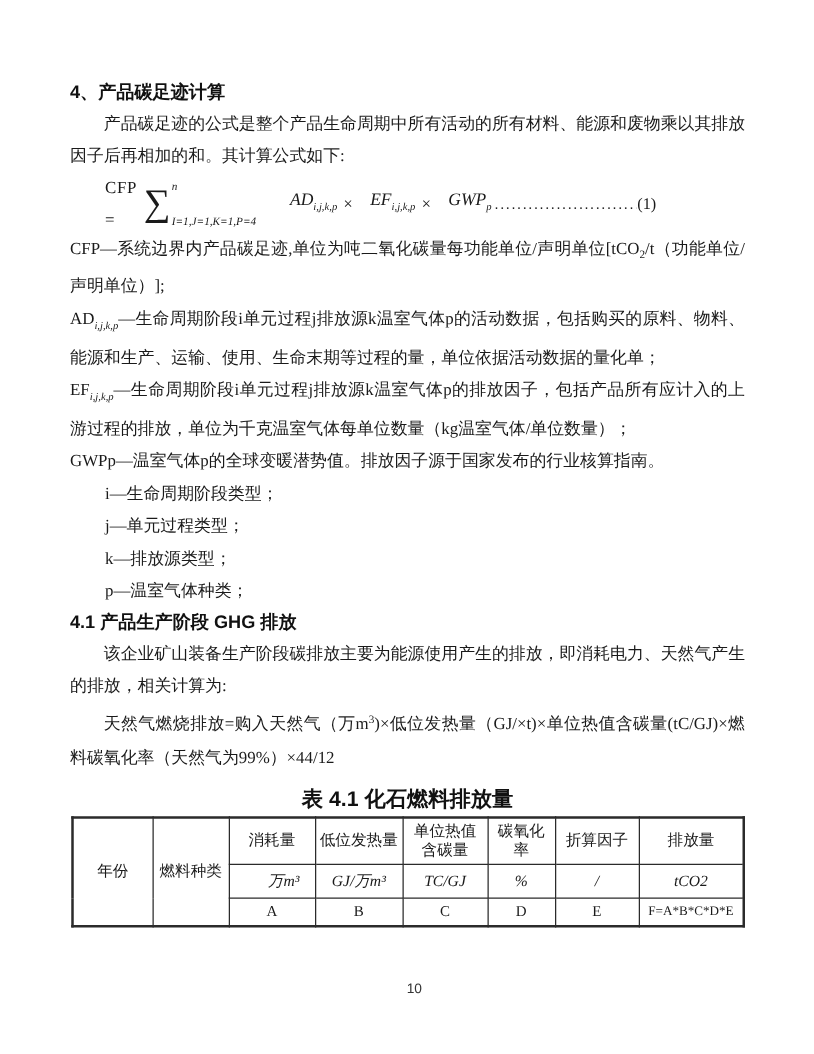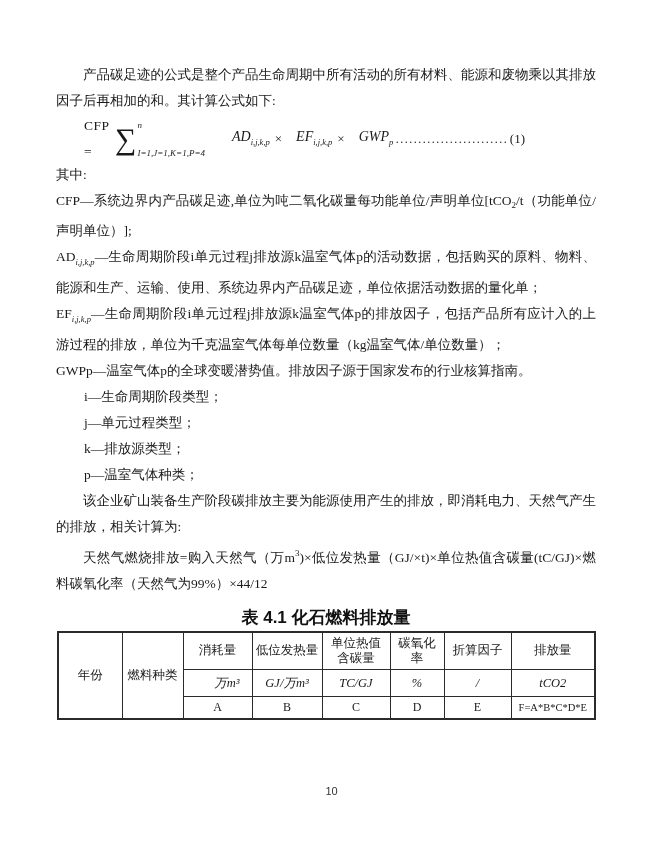--- a/index.html
+++ b/index.html
@@ -95,20 +95,21 @@
     text-align:center;font-size:11px;color:#333;
     font-family:"Liberation Sans","DejaVu Sans",sans-serif;
   }
 </style>
 </head>
 <body>
 
 <div class="page">
   <div class="content">
 
+    <div class="h-main">4、产品碳足迹计算</div>
 
     <p class="para-indent">产品碳足迹的公式是整个产品生命周期中所有活动的所有材料、能源和废物乘以其排放因子后再相加的和。其计算公式如下:</p>
 
     <div class="eq-row">
       <span class="eq-lhs">CFP =</span>
       <span class="sum">
         <span class="sigma">∑</span>
         <span class="limits">
           <span class="lim-top">n</span>
           <span class="lim-bot">I=1,J=1,K=1,P=4</span>
@@ -116,35 +117,35 @@
       </span>
       <span class="term first"><span>AD</span><span class="tsub">i,j,k,p</span></span>
       <span class="op">×</span>
       <span class="term"><span>EF</span><span class="tsub">i,j,k,p</span></span>
       <span class="op">×</span>
       <span class="term"><span>GWP</span><span class="tsub">p</span></span>
       <span class="leader">········································································</span>
       <span class="eq-num">(1)</span>
     </div>
 
-    <p class="para">其中:</p>
 
     <p class="para"><span>CFP</span><span>—系统边界内产品碳足迹,单位为吨二氧化碳量每功能单位/声明单位[tCO</span><span class="sub2">2</span><span>/t（功能单位/声明单位）];</span></p>
 
-    <p class="para"><span>AD</span><span class="tsub">i,j,k,p</span><span>—生命周期阶段i单元过程j排放源k温室气体p的活动数据，包括购买的原料、物料、能源和生产、运输、使用、系统边界内产品碳足迹，单位依据活动数据的量化单；</span></p>
+    <p class="para"><span>AD</span><span class="tsub">i,j,k,p</span><span>—生命周期阶段i单元过程j排放源k温室气体p的活动数据，包括购买的原料、物料、能源和生产、运输、使用、生命末期等过程的量，单位依据活动数据的量化单；</span></p>
 
     <p class="para"><span>EF</span><span class="tsub">i,j,k,p</span><span>—生命周期阶段i单元过程j排放源k温室气体p的排放因子，包括产品所有应计入的上游过程的排放，单位为千克温室气体每单位数量（kg温室气体/单位数量）；</span></p>
 
     <p class="para"><span>GWPp</span><span>—温室气体p的全球变暖潜势值。排放因子源于国家发布的行业核算指南。</span></p>
 
     <p class="idx">i—生命周期阶段类型；</p>
     <p class="idx">j—单元过程类型；</p>
     <p class="idx">k—排放源类型；</p>
     <p class="idx">p—温室气体种类；</p>
 
+    <div class="h-main">4.1 产品生产阶段 GHG 排放</div>
 
     <p class="para-indent">该企业矿山装备生产阶段碳排放主要为能源使用产生的排放，即消耗电力、天然气产生的排放，相关计算为:</p>
 
 
     <p class="para-indent gas-formula"><span>天然气燃烧排放=购入天然气（万m</span><sup>3</sup><span>)×低位发热量（GJ/×t)×单位热值含碳量(tC/GJ)×燃料碳氧化率（天然气为99%）×44/12</span></p>
 
     <div class="tbl-caption">表 4.1 化石燃料排放量</div>
 
     <table class="fossil">
       <colgroup>

